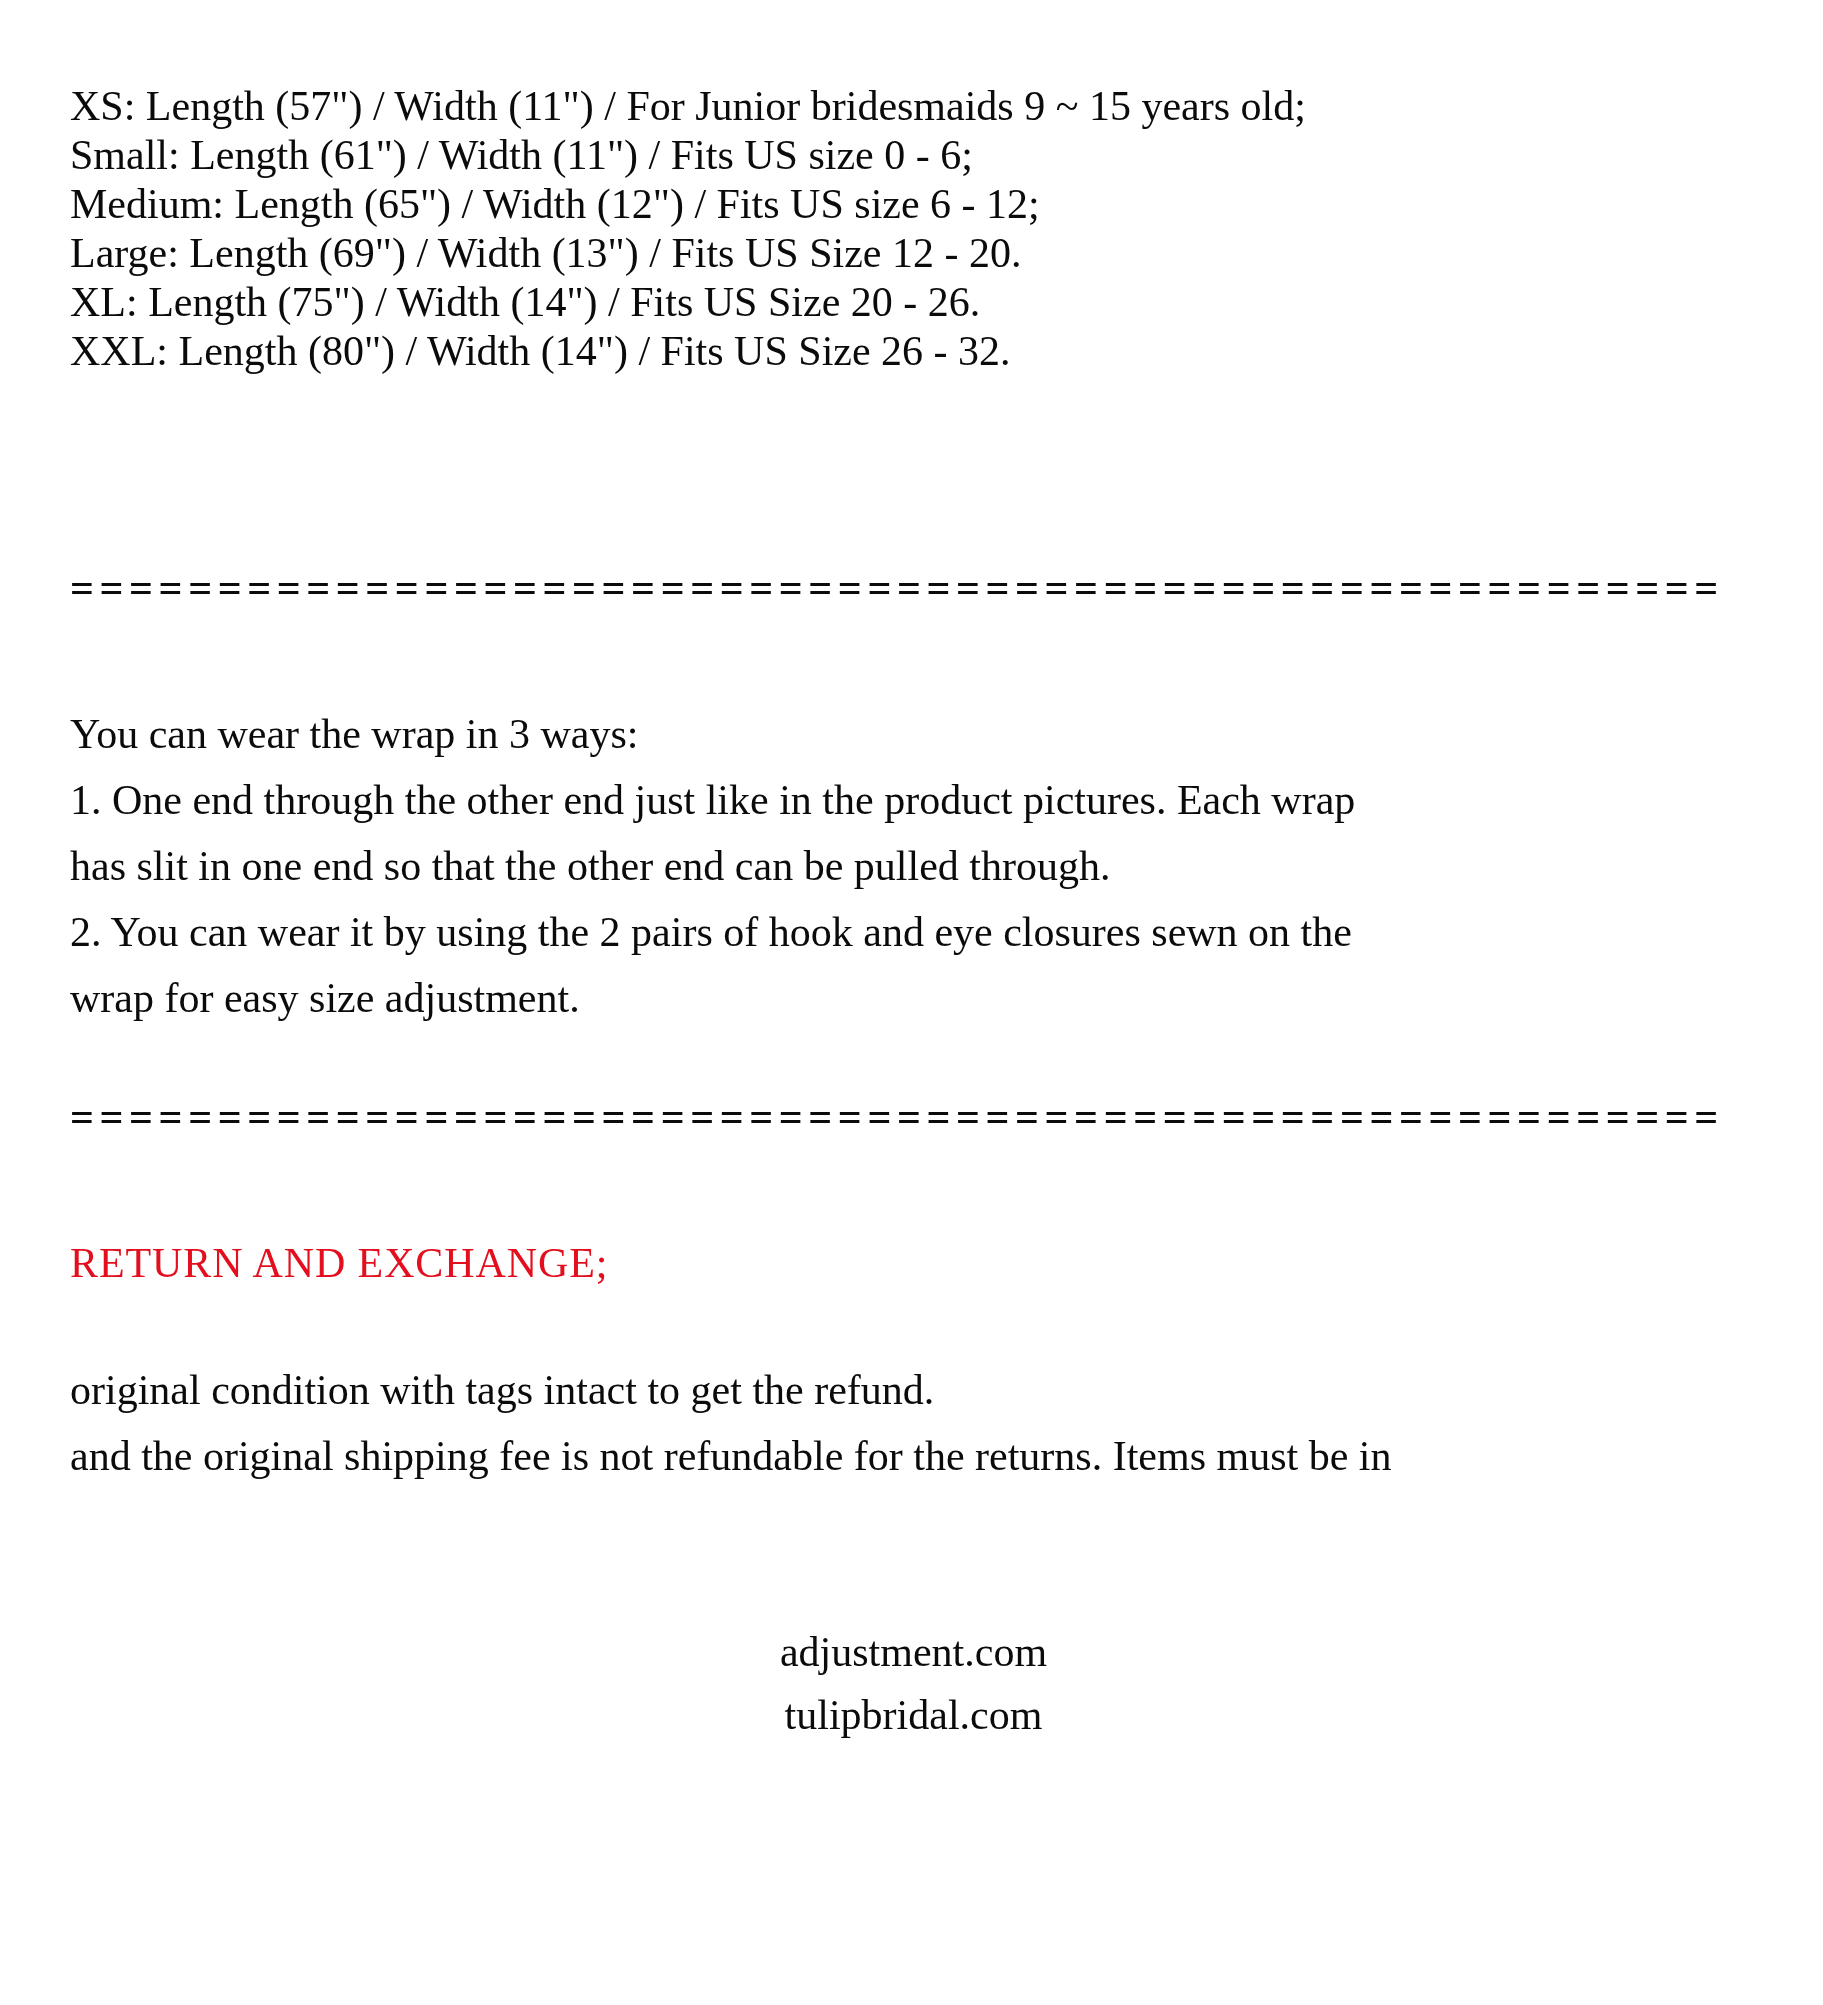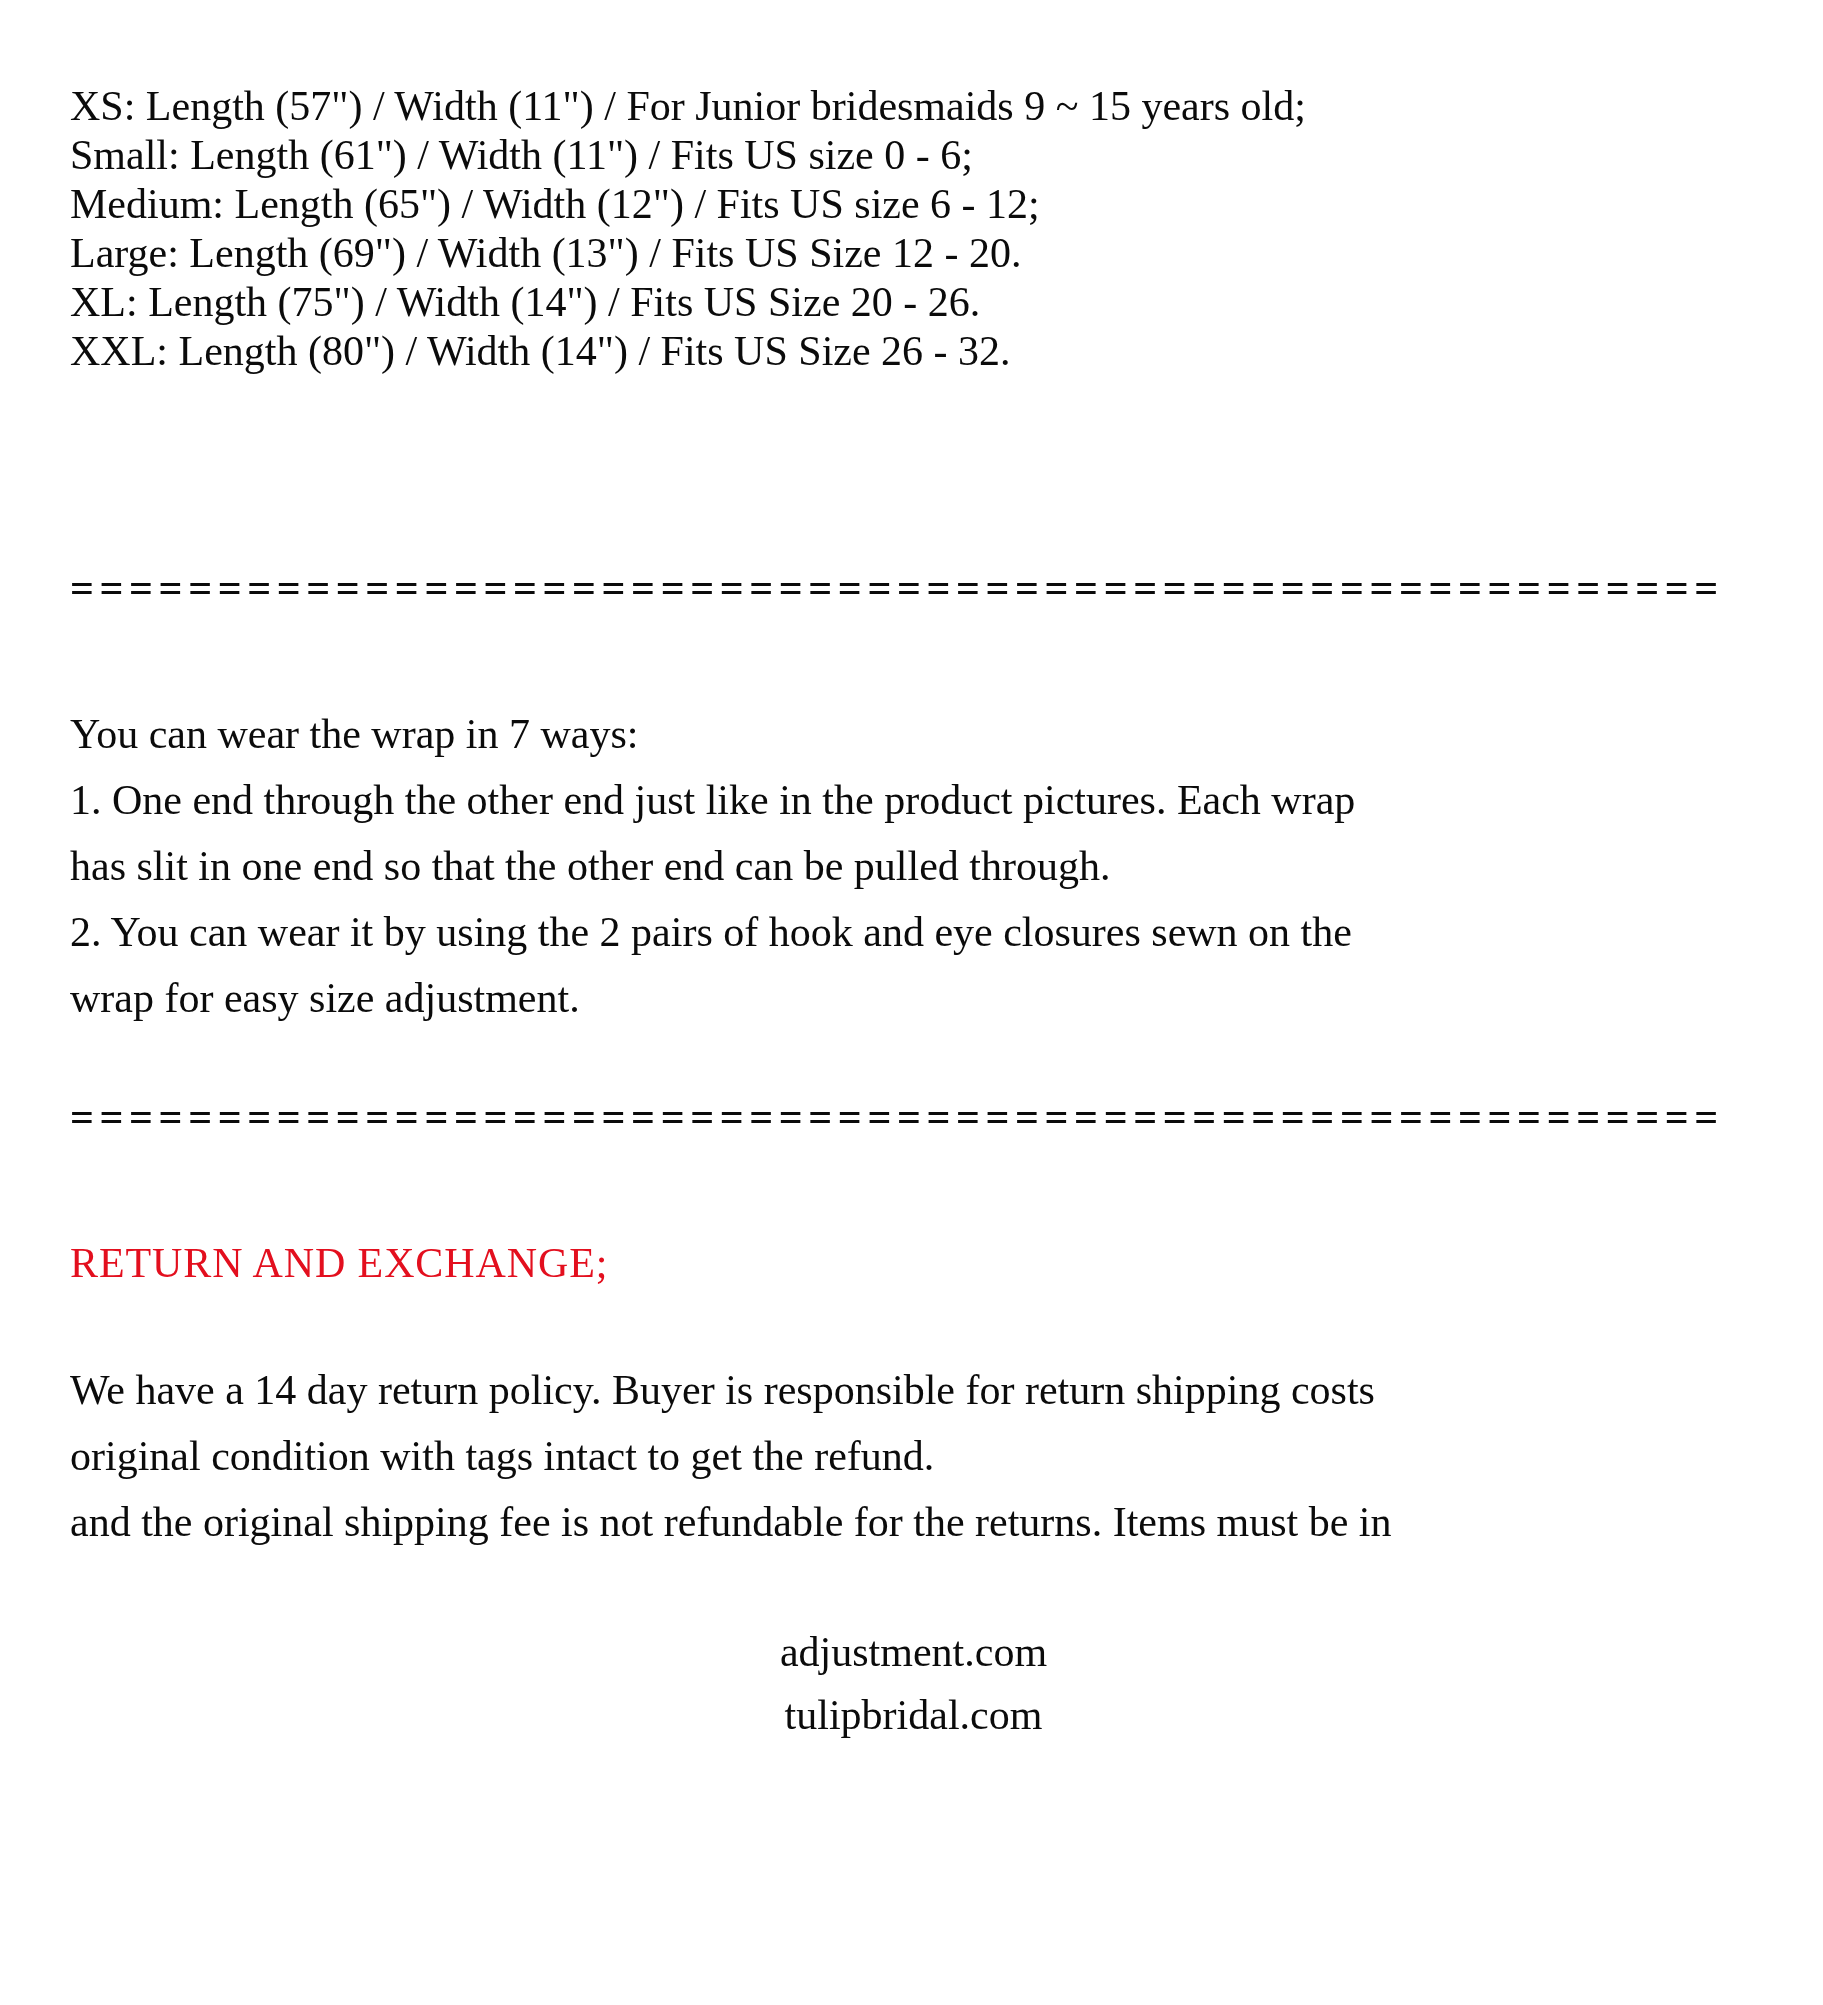--- a/index.html
+++ b/index.html
@@ -69,33 +69,32 @@
     <div class="line">Small: Length (61") / Width (11") / Fits US size 0 - 6;</div>
     <div class="line">Medium: Length (65") / Width (12") / Fits US size 6 - 12;</div>
     <div class="line">Large: Length (69") / Width (13") / Fits US Size 12 - 20.</div>
     <div class="line">XL: Length (75") / Width (14") / Fits US Size 20 - 26.</div>
     <div class="line">XXL: Length (80") / Width (14") / Fits US Size 26 - 32.</div>
   </div>
 
   <div class="block separator sep-1">========================================================</div>
 
   <div class="block para wear-block">
-    <div class="line">You can wear the wrap in 7 ways:</div>
+    <div class="line">You can wear the wrap in 3 ways:</div>
     <div class="line">1. One end through the other end just like in the product pictures. Each wrap</div>
     <div class="line">has slit in one end so that the other end can be pulled through.</div>
     <div class="line">2. You can wear it by using the 2 pairs of hook and eye closures sewn on the</div>
     <div class="line">wrap for easy size adjustment.</div>
   </div>
 
   <div class="block separator sep-2">========================================================</div>
 
   <div class="block heading red">RETURN AND EXCHANGE;</div>
 
   <div class="block para policy-block">
-    <div class="line">We have a 14 day return policy. Buyer is responsible for return shipping costs</div>
     <div class="line">original condition with tags intact to get the refund.</div>
     <div class="line">and the original shipping fee is not refundable for the returns. Items must be in</div>
   </div>
 
   <div class="block urls-block">
     <div class="line">adjustment.com</div>
     <div class="line">tulipbridal.com</div>
   </div>
 
 </div>

